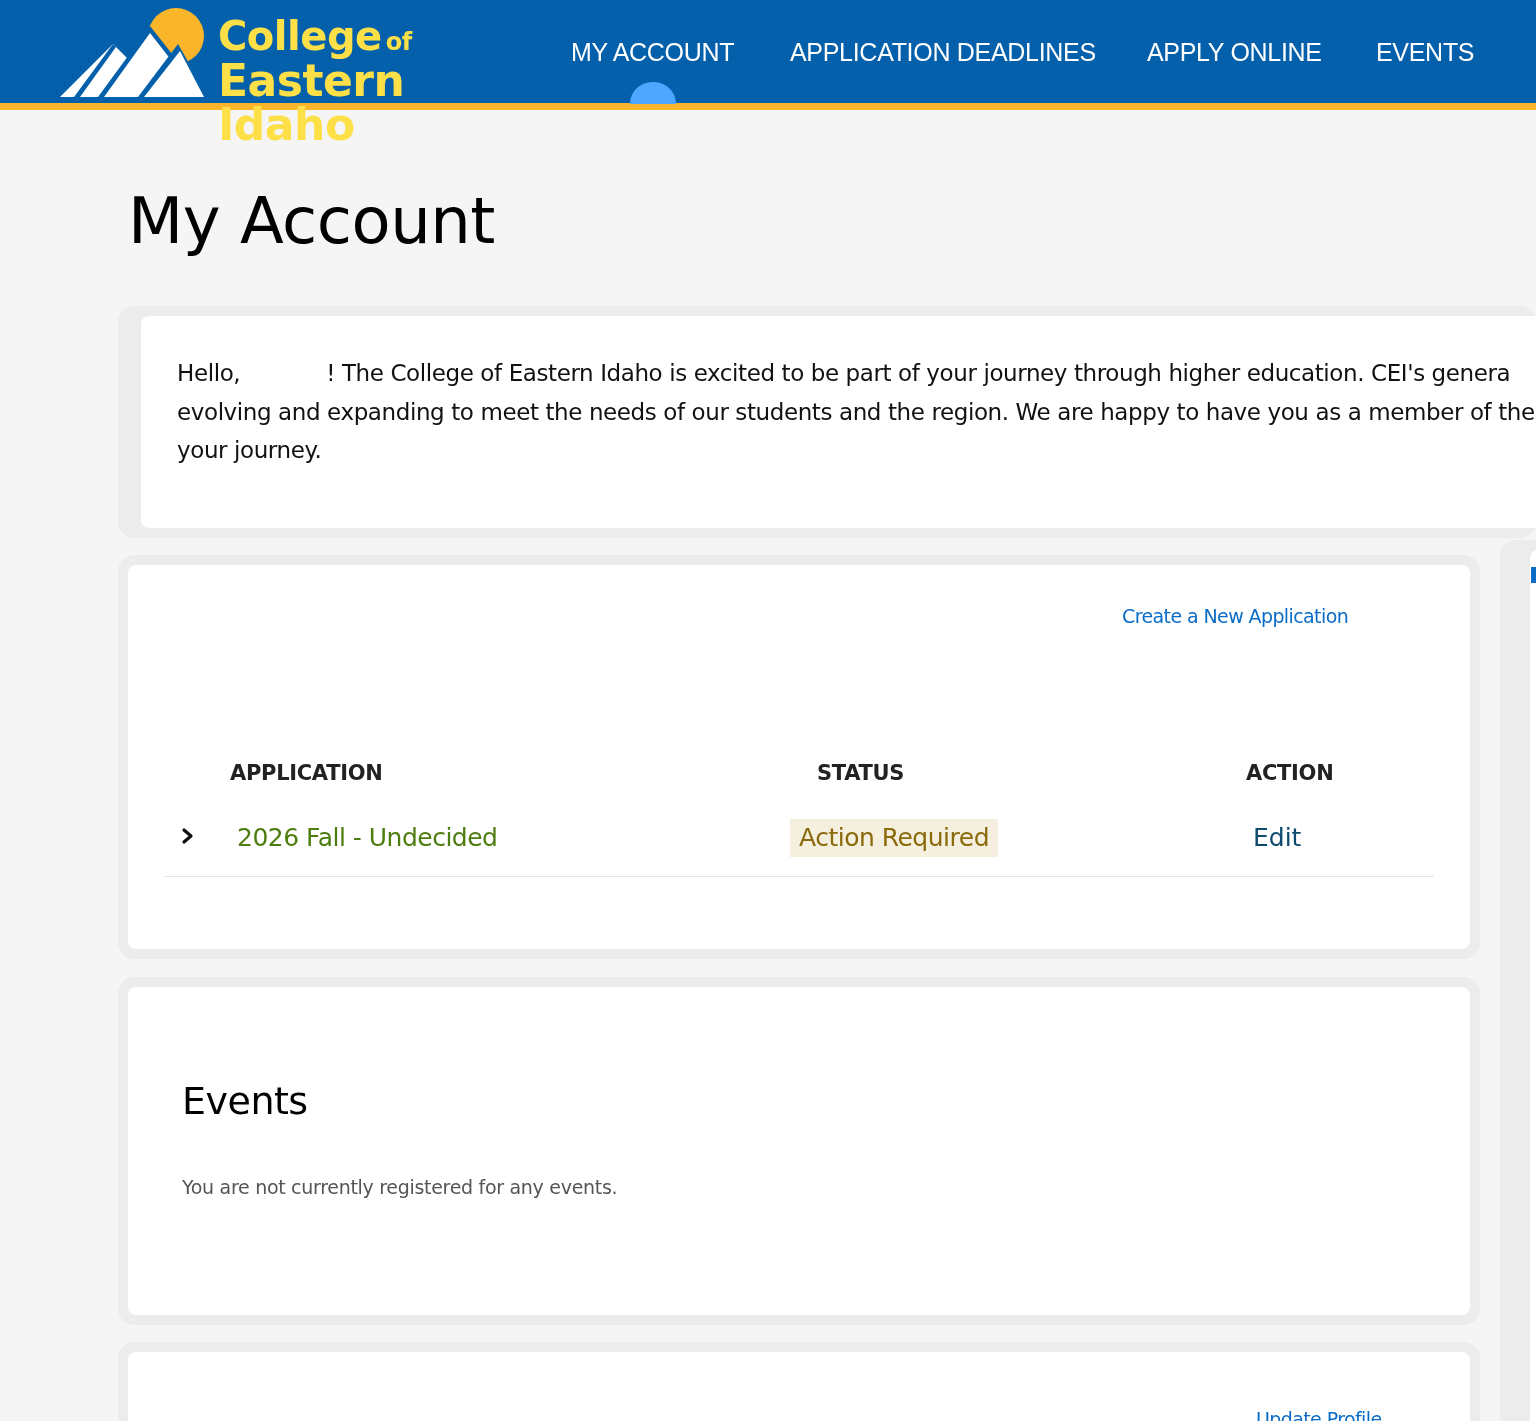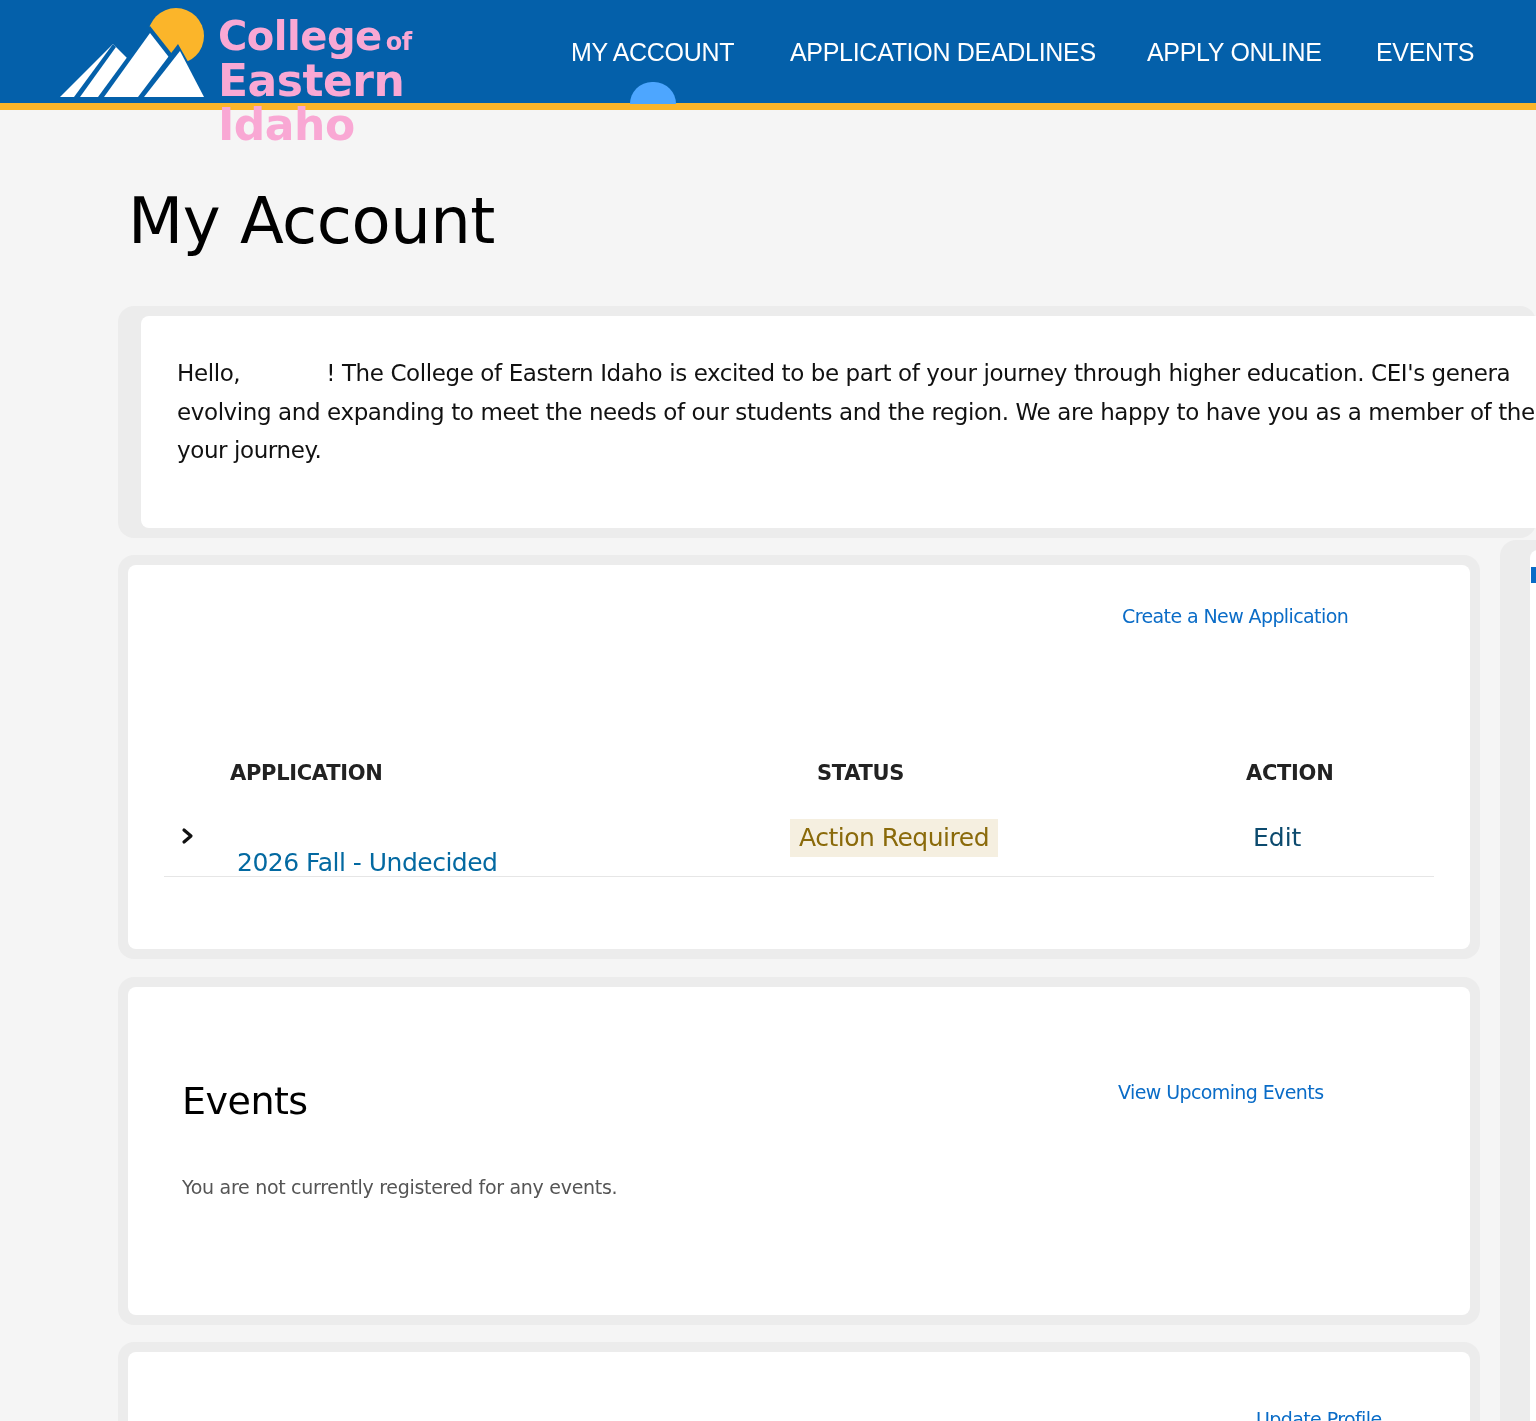--- a/index.html
+++ b/index.html
@@ -11,21 +11,21 @@
   }
   
   .header {
     position: absolute; left: 0; top: 0; width: 1536px; height: 110px;
     background: #0460aa;
     border-bottom: 7px solid #fbb52a;
   }
   .logo { position: absolute; left: 58px; top: 6px; width: 460px; height: 92px; }
   .logo svg { position: absolute; left: 0; top: 0; }
   .logo-text {
-    position: absolute; left: 160px; top: 10px; color: #f9a8d4;
+    position: absolute; left: 160px; top: 10px; color: #fde047;
     font-family: "DejaVu Sans", sans-serif; font-weight: bold; line-height: 1;
   }
   .logo-line1 { font-size: 40px; letter-spacing: -0.5px; }
   .logo-line1 .of { font-size: 24px; margin-left: 4px; }
   .logo-line2 { font-size: 44px; letter-spacing: -0.5px; margin-top: 3px; }
   .nav { position: absolute; top: 38px; left: 0; height: 34px; }
   .nav-item {
     position: absolute; top: 0; color: #fff; font-size: 25px;
     font-family: "Liberation Sans", sans-serif; white-space: nowrap;
     text-decoration: none; cursor: pointer; letter-spacing: -0.3px;
@@ -72,23 +72,23 @@
     color: #222; font-family: "DejaVu Sans", sans-serif; letter-spacing: -0.3px;
   }
   .row {
     position: absolute; left: 36px; top: 244px; width: 1270px; height: 68px;
     border-bottom: 1.5px solid #e6e6e6;
   }
   .chevron {
     position: absolute; left: 16px; top: 17px; width: 16px; height: 20px; cursor: pointer;
   }
   .app-link {
-    position: absolute; left: 73px; top: 14px; font-size: 25px; color: #0369a1;
+    position: absolute; left: 73px; top: 14px; font-size: 25px; color: #4d7c0f;
     text-decoration: none; font-family: "DejaVu Sans", sans-serif; letter-spacing: -0.5px;
-    cursor: pointer; white-space: nowrap; margin-top: 25px;
+    cursor: pointer; white-space: nowrap;
   }
   .status-badge {
     position: absolute; left: 626px; top: 10px; height: 38px; padding: 0 9px;
     background: #f5efe0; color: #8a6a0a; font-size: 25px; line-height: 38px;
     font-family: "DejaVu Sans", sans-serif; letter-spacing: -0.5px; white-space: nowrap;
   }
   .edit-link {
     position: absolute; left: 1089px; top: 14px; font-size: 25px; color: #0c4a6e;
     text-decoration: none; font-family: "DejaVu Sans", sans-serif; cursor: pointer;
   }
@@ -153,21 +153,20 @@
     </svg>
     <a class="app-link">2026 Fall - Undecided</a>
     <span class="status-badge">Action Required</span>
     <a class="edit-link">Edit</a>
   </div>
 </div>
 
 <div class="card-shadow" style="left:118px; top:977px; width:1362px; height:348px;"></div>
 <div class="card" style="left:128px; top:987px; width:1342px; height:328px;">
   <h2 class="section-title" style="left:54px; top:92px;">Events</h2>
-  <a class="card-link" style="left:990px; top:94px;">View Upcoming Events</a>
   <p class="events-empty">You are not currently registered for any events.</p>
 </div>
 
 <div class="card-shadow" style="left:118px; top:1342px; width:1362px; height:100px;"></div>
 <div class="card" style="left:128px; top:1352px; width:1342px; height:90px; overflow:hidden;">
   <a class="card-link" style="left:1128px; top:56px;">Update Profile</a>
 </div>
 
 <div class="card-shadow" style="left:1500px; top:540px; width:60px; height:900px; border-radius:16px 0 0 16px;"></div>
 <div class="card" style="left:1530px; top:550px; width:20px; height:880px; border-radius:8px 0 0 8px;"></div>

